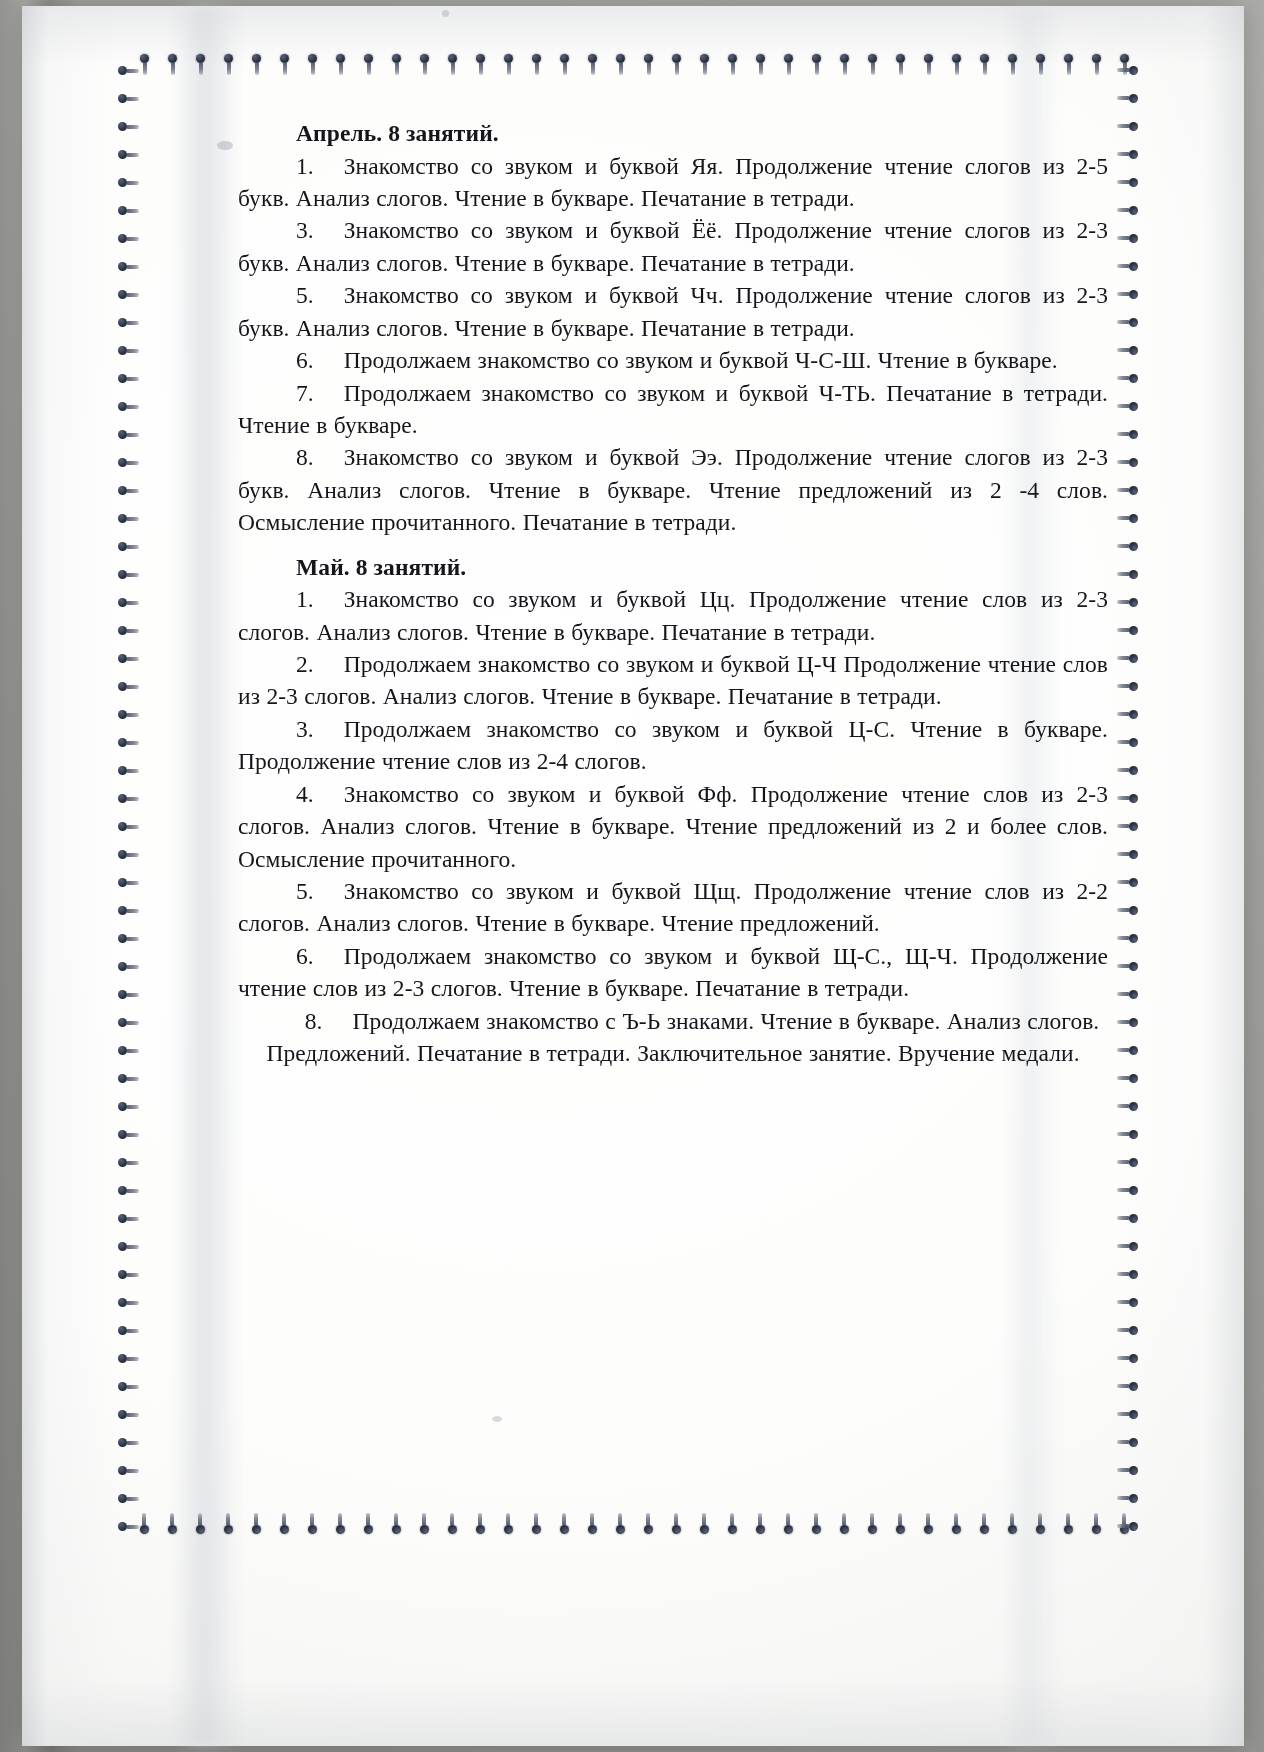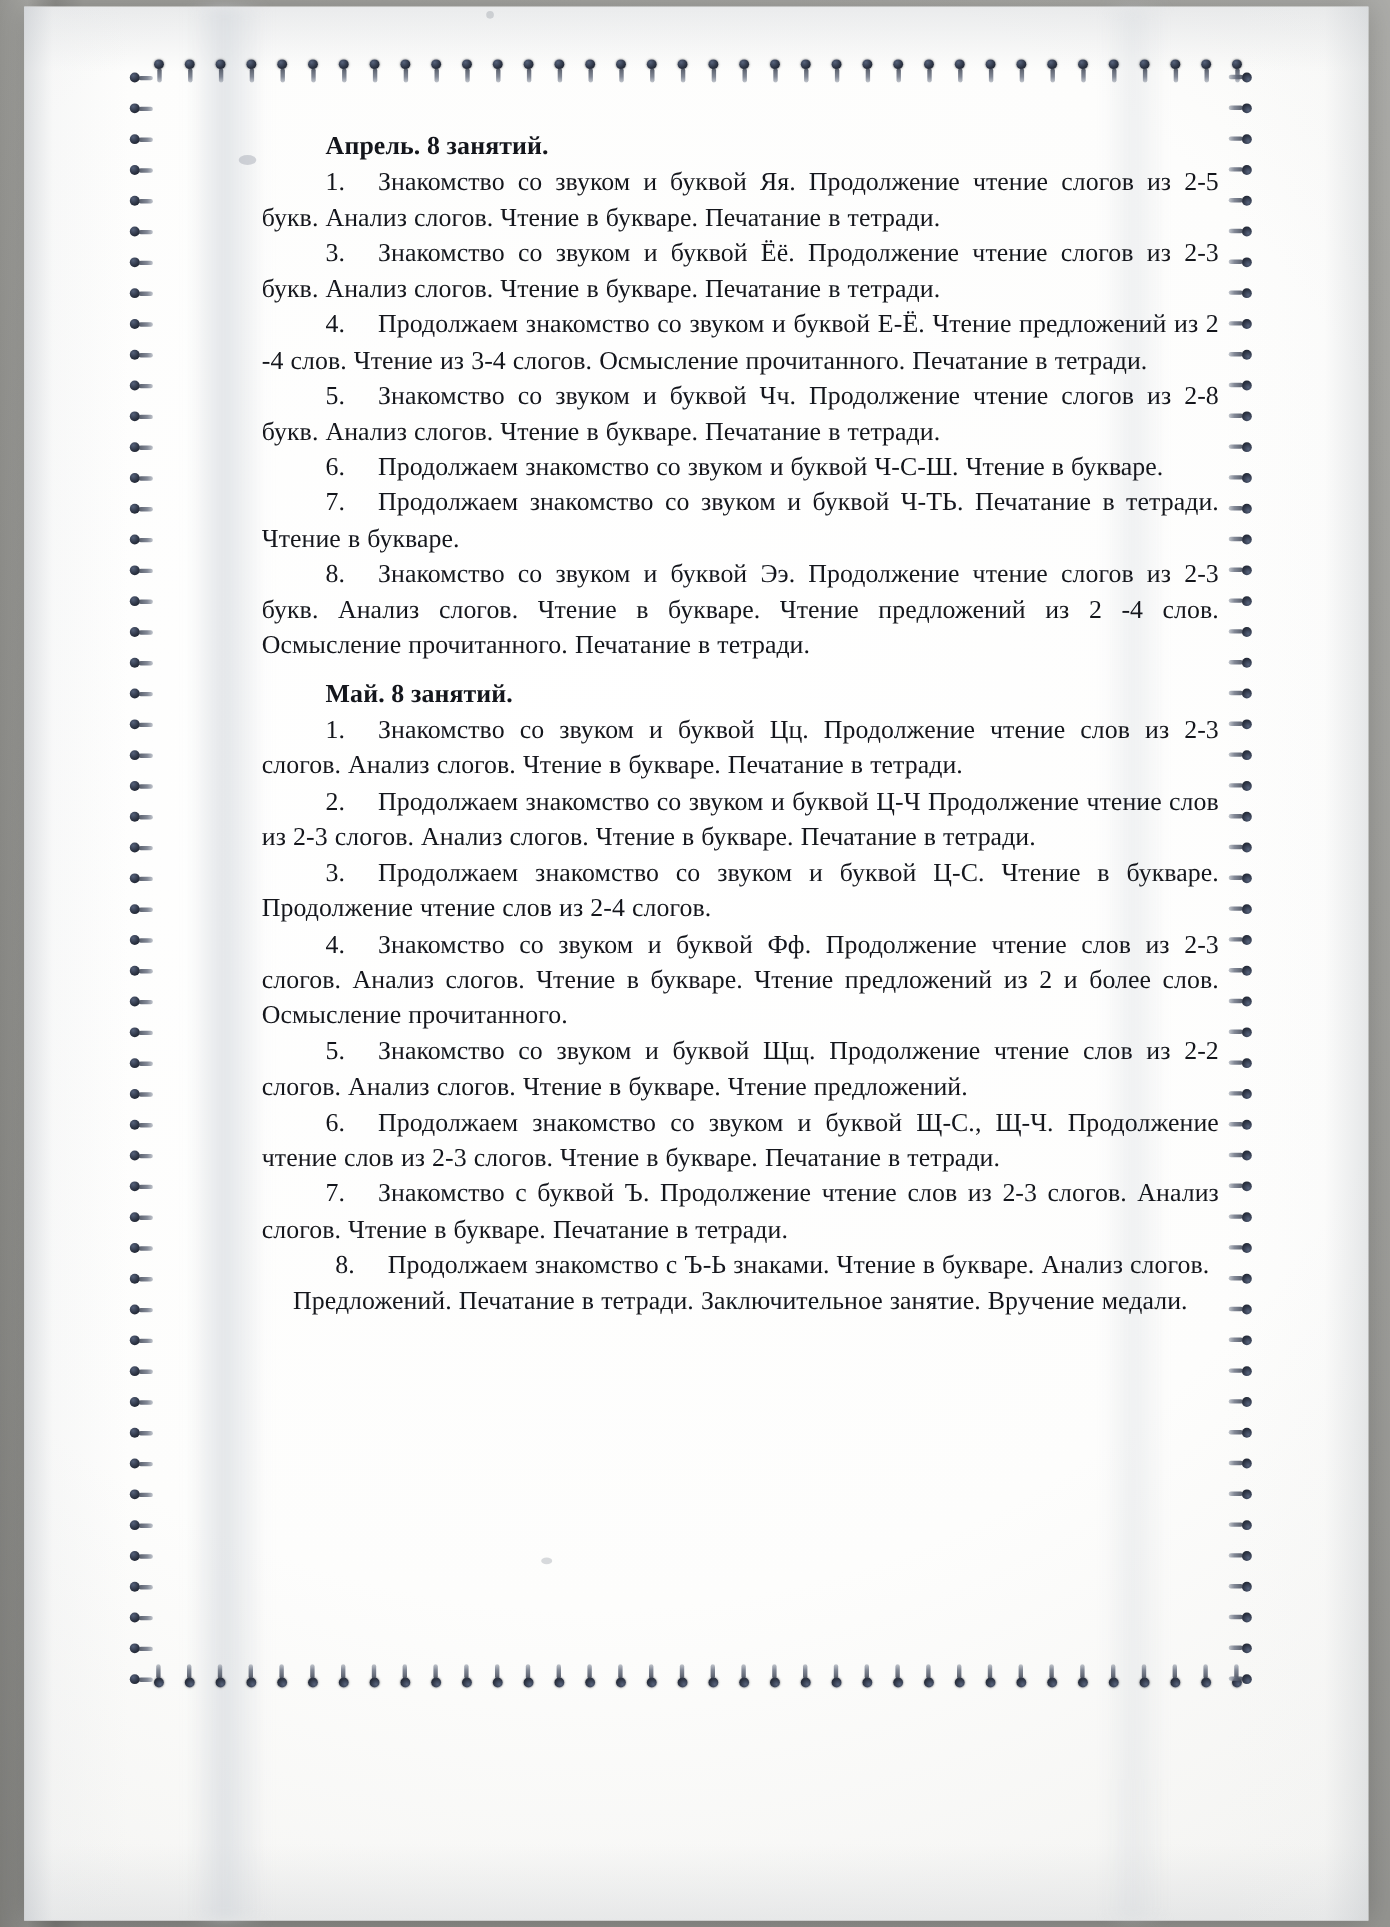--- a/index.html
+++ b/index.html
@@ -840,24 +840,21 @@
 
     <h2 class="heading">Апрель. 8 занятий.</h2>
 
     <p class="item">
       <span class="num">1.</span><span>Знакомство со звуком и буквой  Яя. Продолжение чтение слогов из 2-5 букв. Анализ слогов. Чтение в букваре. Печатание в тетради.</span>
     </p>
     <p class="item">
       <span class="num">3.</span><span>Знакомство со звуком и буквой Ёё. Продолжение чтение слогов из 2-3 букв. Анализ слогов. Чтение  в букваре. Печатание в тетради.</span>
     </p>
     <p class="item">
-      <span class="num">4.</span><span>Продолжаем знакомство со звуком и буквой Е-Ё. Чтение предложений из 2 -4 слов. Чтение из 3-4 слогов. Осмысление прочитанного. Печатание в тетради.</span>
-    </p>
-    <p class="item">
-      <span class="num">5.</span><span>Знакомство со звуком и буквой Чч. Продолжение  чтение слогов из 2-8 букв. Анализ слогов. Чтение в букваре. Печатание в тетради.</span>
+      <span class="num">5.</span><span>Знакомство со звуком и буквой Чч. Продолжение  чтение слогов из 2-3 букв. Анализ слогов. Чтение в букваре. Печатание в тетради.</span>
     </p>
     <p class="item">
       <span class="num">6.</span><span>Продолжаем знакомство со звуком и буквой Ч-С-Ш. Чтение  в букваре.</span>
     </p>
     <p class="item">
       <span class="num">7.</span><span>Продолжаем знакомство со звуком и буквой Ч-ТЬ. Печатание в тетради. Чтение  в букваре.</span>
     </p>
     <p class="item">
       <span class="num">8.</span><span>Знакомство со звуком и буквой Ээ. Продолжение чтение слогов из 2-3 букв. Анализ слогов. Чтение в букваре. Чтение предложений из 2 -4 слов. Осмысление прочитанного. Печатание в тетради.</span>
     </p>
@@ -874,23 +871,20 @@
       <span class="num">3.</span><span>Продолжаем знакомство со звуком и буквой Ц-С. Чтение в букваре. Продолжение чтение слов из 2-4 слогов.</span>
     </p>
     <p class="item">
       <span class="num">4.</span><span>Знакомство со звуком и буквой Фф. Продолжение чтение слов из 2-3 слогов. Анализ слогов. Чтение в букваре. Чтение предложений из 2 и более  слов. Осмысление прочитанного.</span>
     </p>
     <p class="item">
       <span class="num">5.</span><span>Знакомство со звуком и буквой  Щщ. Продолжение чтение слов из 2-2 слогов. Анализ слогов. Чтение в букваре. Чтение предложений.</span>
     </p>
     <p class="item">
       <span class="num">6.</span><span>Продолжаем знакомство со звуком и буквой Щ-С., Щ-Ч. Продолжение  чтение слов из 2-3 слогов. Чтение в букваре. Печатание в тетради.</span>
-    </p>
-    <p class="item">
-      <span class="num">7.</span><span>Знакомство с буквой Ъ. Продолжение  чтение слов из 2-3 слогов. Анализ слогов. Чтение  в букваре. Печатание в тетради.</span>
     </p>
     <p class="item">
       <span class="num">8.</span><span>Продолжаем знакомство с Ъ-Ь знаками. Чтение в букваре. Анализ слогов. Предложений. Печатание в тетради. Заключительное занятие. Вручение медали.</span>
     </p>
 
   </div>
 
   <div class="speck" style="left:195px;top:135px;width:16px;height:9px;background:rgba(150,155,168,.40);"></div>
   <div class="speck" style="left:470px;top:1410px;width:10px;height:6px;"></div>
   <div class="speck" style="left:420px;top:4px;width:7px;height:7px;"></div>

